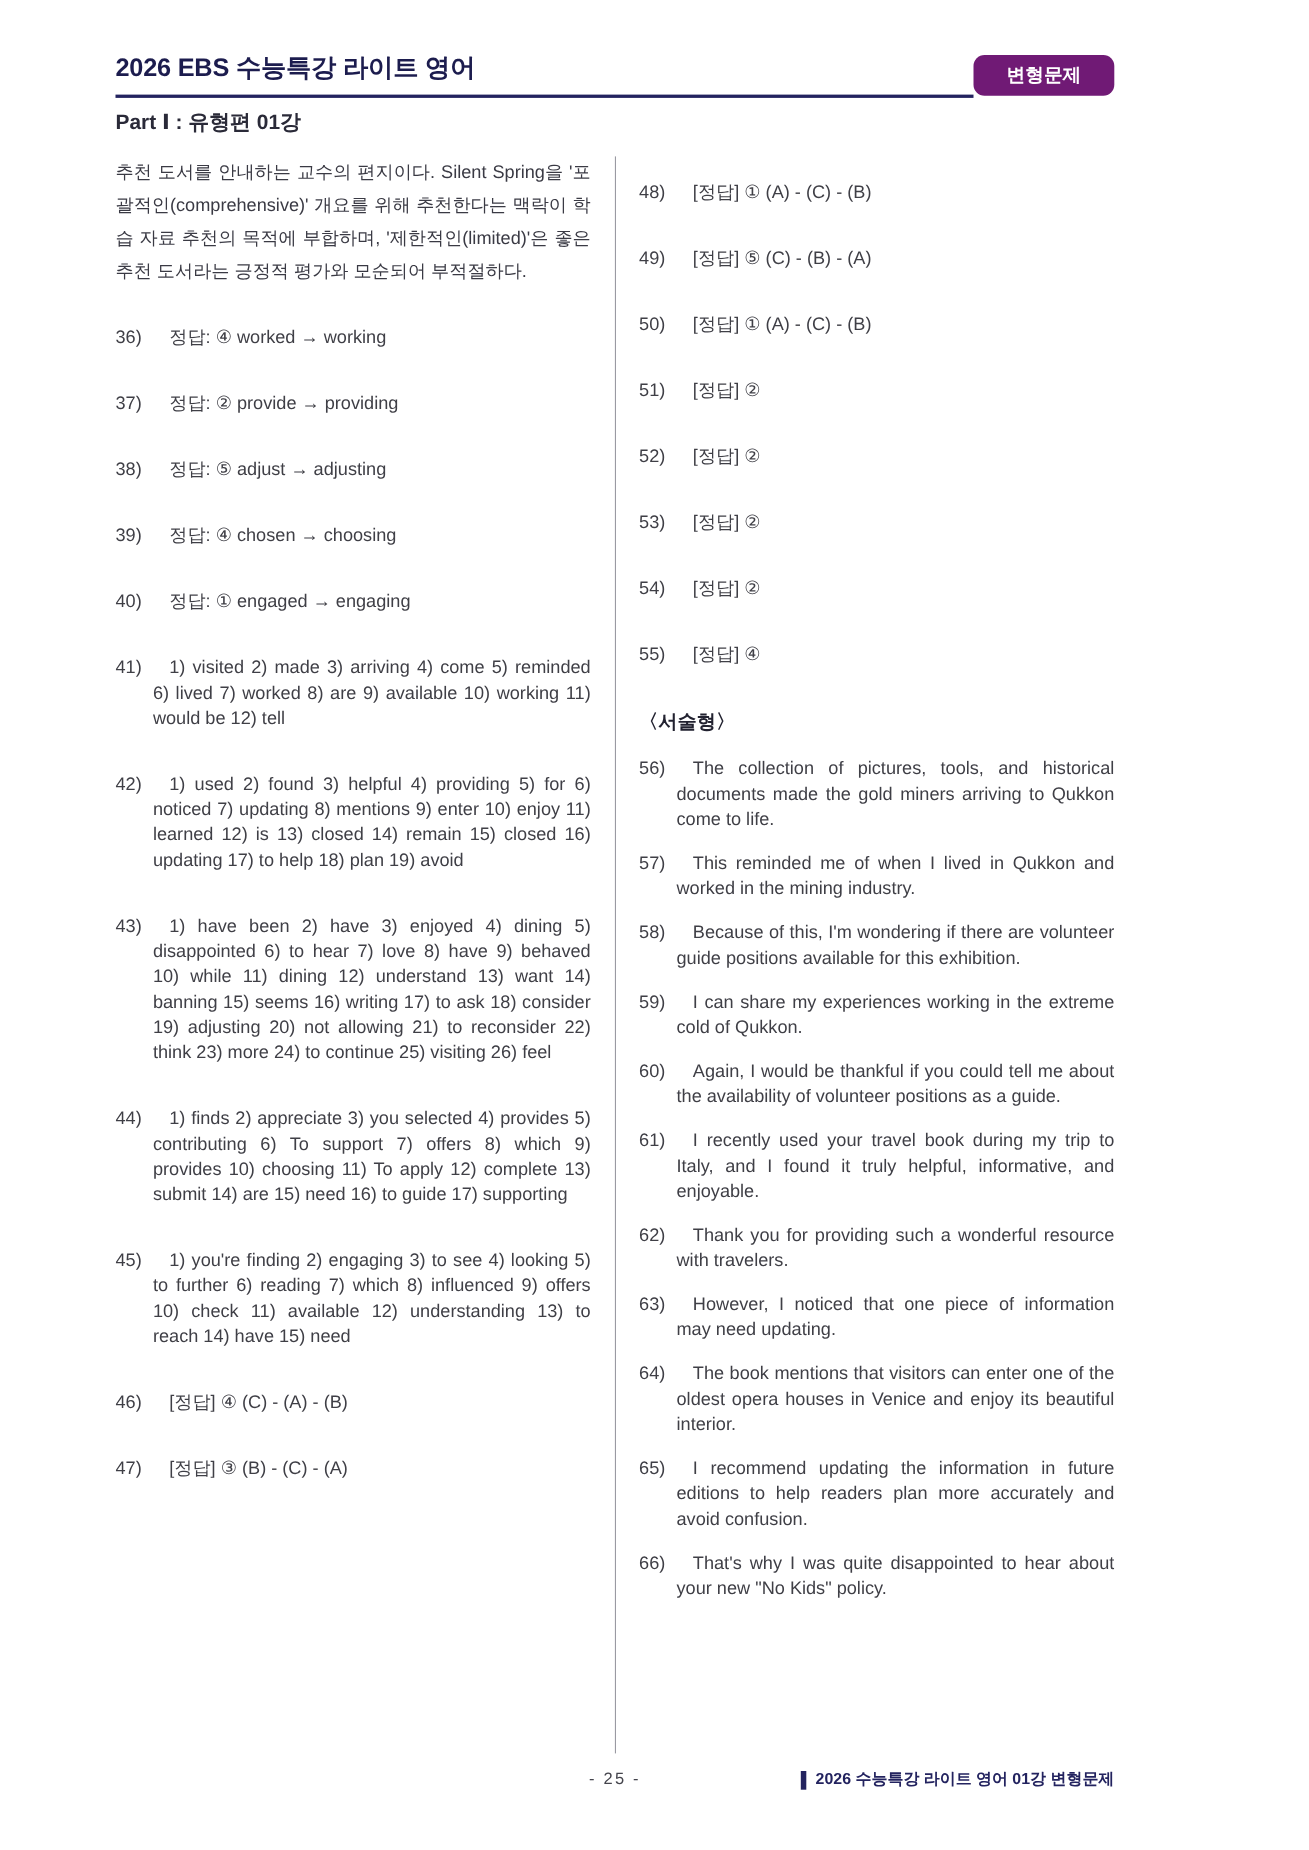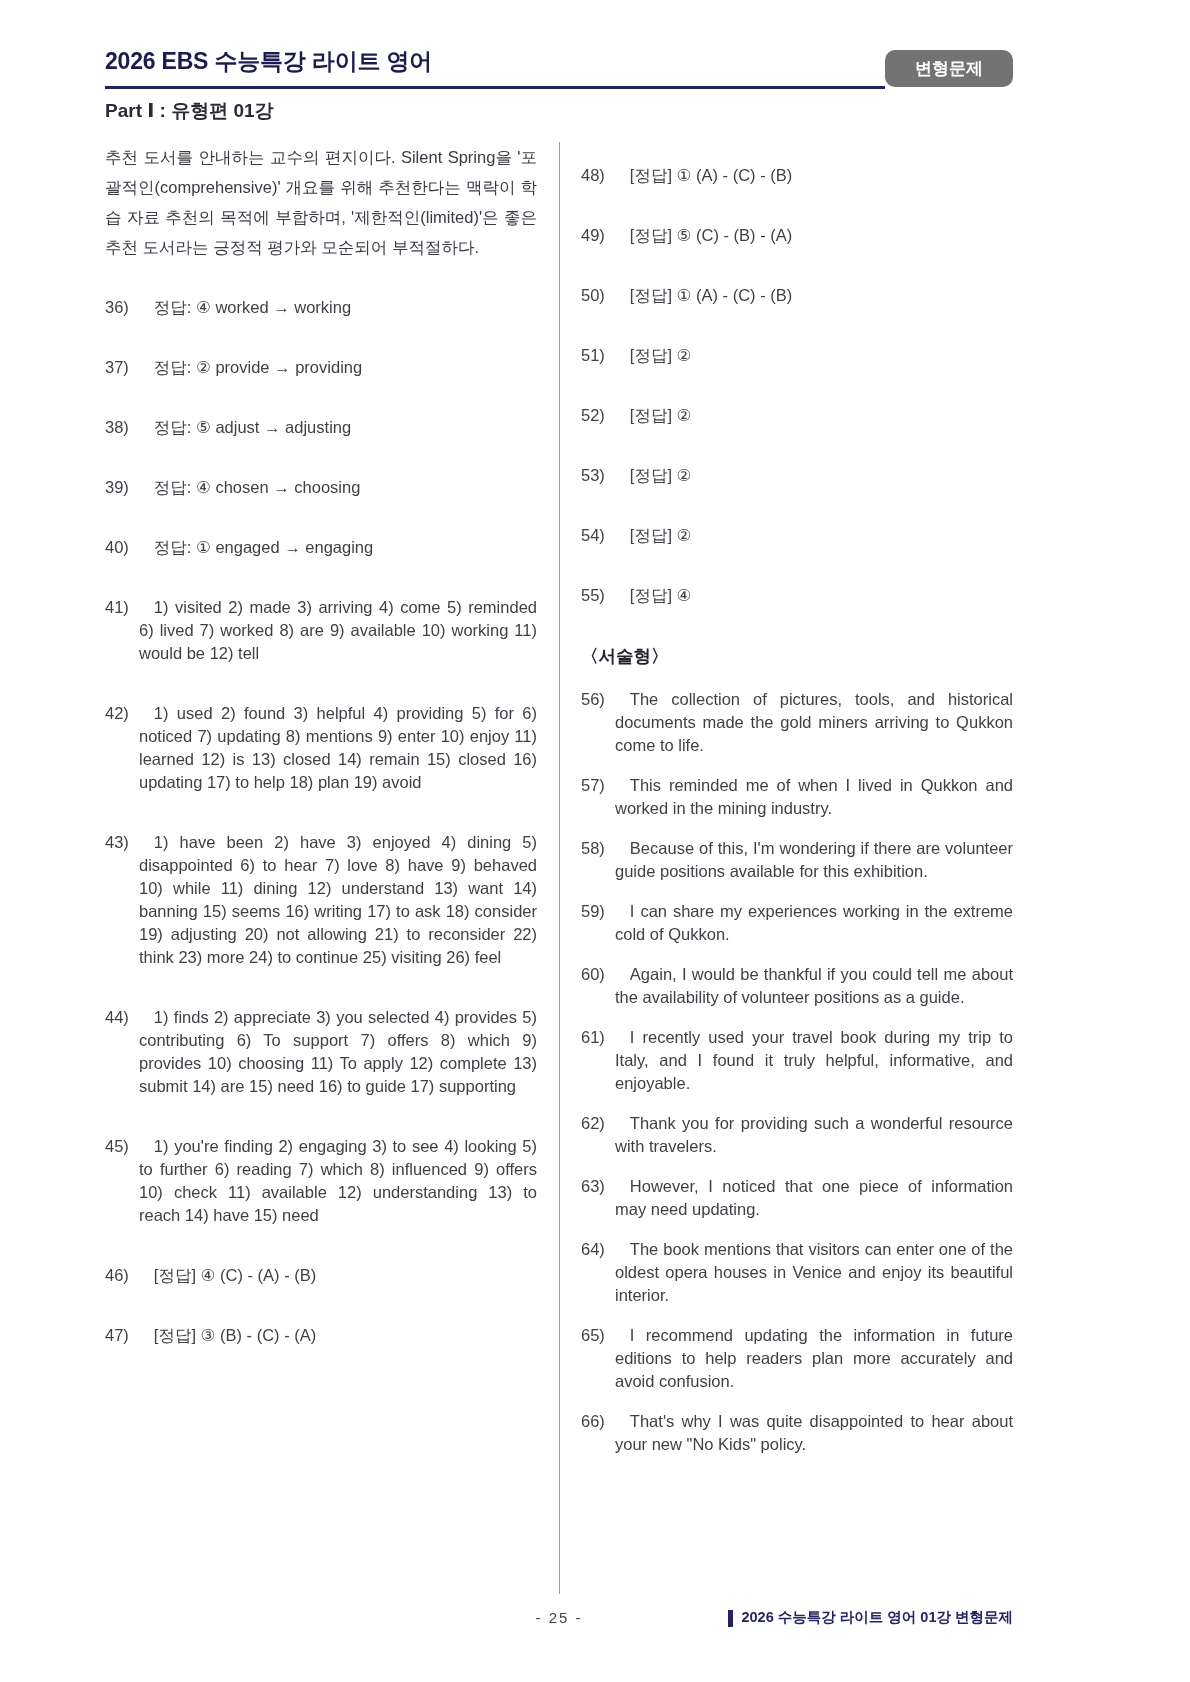--- a/index.html
+++ b/index.html
@@ -27,21 +27,21 @@
     border-bottom: 3.5px solid #23235f;
     padding-bottom: 9px;
   }
   .doc-title {
     font-size: 23px;
     font-weight: 800;
     letter-spacing: -0.2px;
     color: #1c1c4e;
   }
   .badge {
-    background: #737373;
+    background: #701a75;
     color: #ffffff;
     font-size: 17px;
     font-weight: 700;
     padding: 7px 30px;
     border-radius: 10px;
     margin-top: 4px;
     white-space: nowrap;
   }
   .part-label {
     margin-top: 9px;

